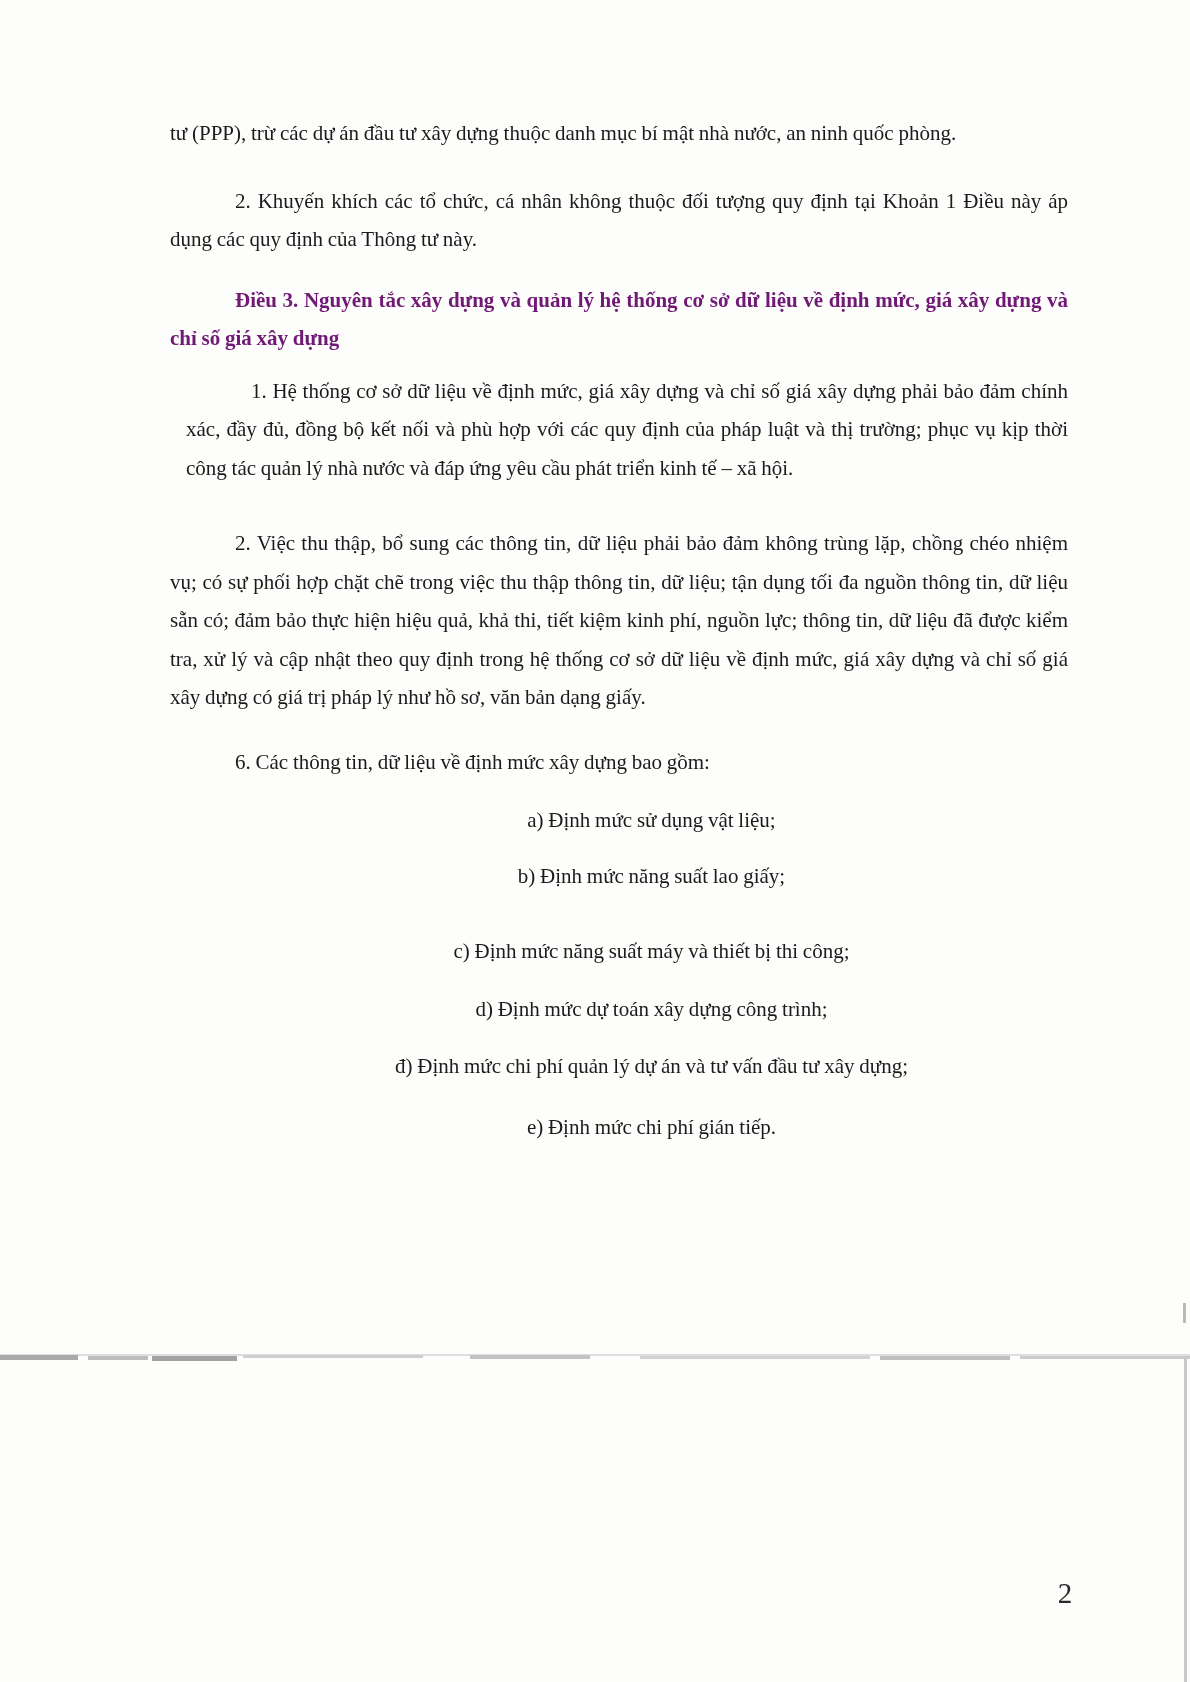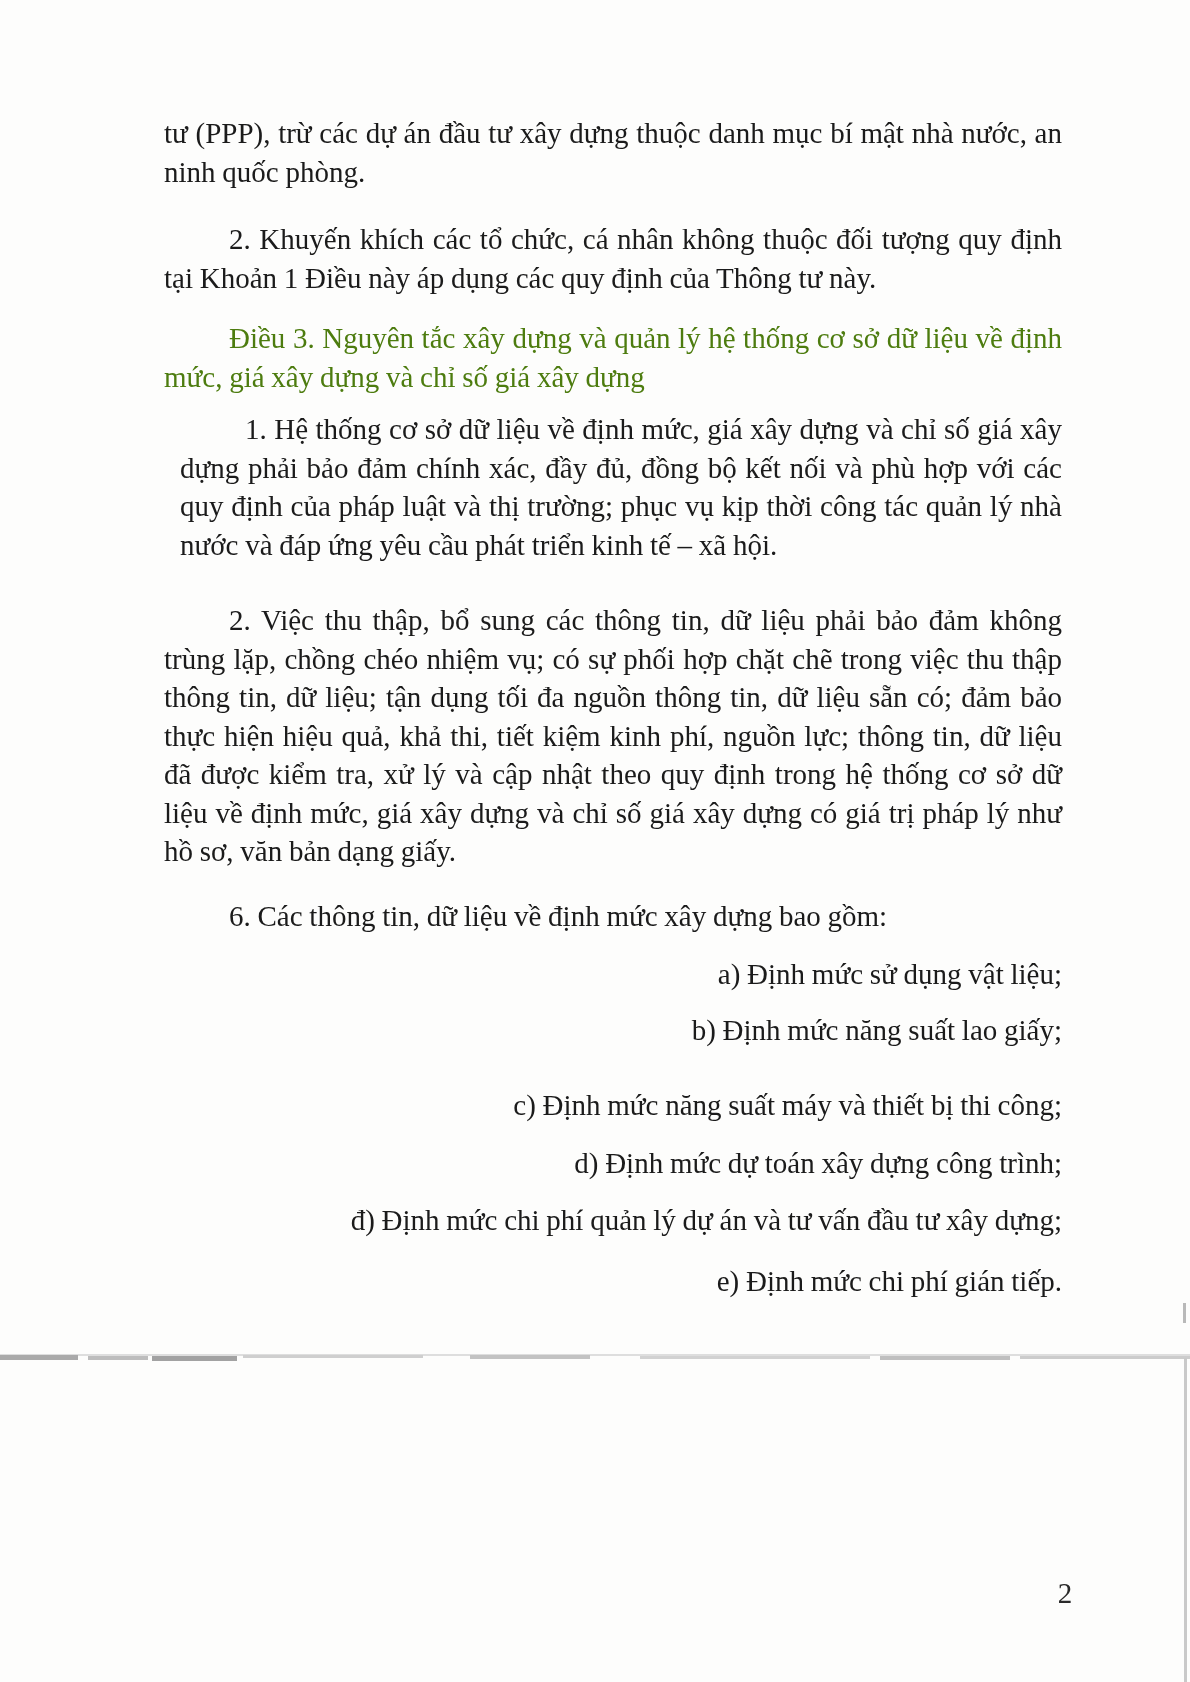--- a/index.html
+++ b/index.html
@@ -13,41 +13,41 @@
   .sheet {
     position: relative;
     width: 1190px;
     height: 1682px;
     background: #fdfdfc;
     font-family: "Liberation Serif", "DejaVu Serif", serif;
     color: #1b1b1b;
   }
   .textcol {
     position: absolute;
-    left: 164px;
+    left: 170px;
     top: 114px;
     width: 898px;
-    font-size: 29px;
+    font-size: 21px;
     line-height: 38.5px;
     text-align: justify;
     word-spacing: -0.5px;
   }
   .blk { margin: 0; text-indent: 65px; }
   .cont { text-indent: 0; }
-  .heading { font-weight: normal; color: #4d7c0f; }
+  .heading { font-weight: bold; color: #701a75; }
   .mt14 { margin-top: 14px; margin-left: 16px; }
   .mt17 { margin-top: 17px; }
   .mt19 { margin-top: 19px; }
   .mt20 { margin-top: 20px; }
   .mt21 { margin-top: 37px; }
   .mt22 { margin-top: 22px; }
   .mt23 { margin-top: 23px; }
   .mt26 { margin-top: 26px; }
   .mt29 { margin-top: 29px; }
-  .item { text-align: right; }
+  .item { text-align: center; }
   .page-num {
     position: absolute;
     left: 1048px;
     top: 1576px;
     width: 34px;
     text-align: center;
     font-size: 29px;
     line-height: 34px;
     color: #2a2a2a;
     font-family: "Liberation Serif", "DejaVu Serif", serif;

